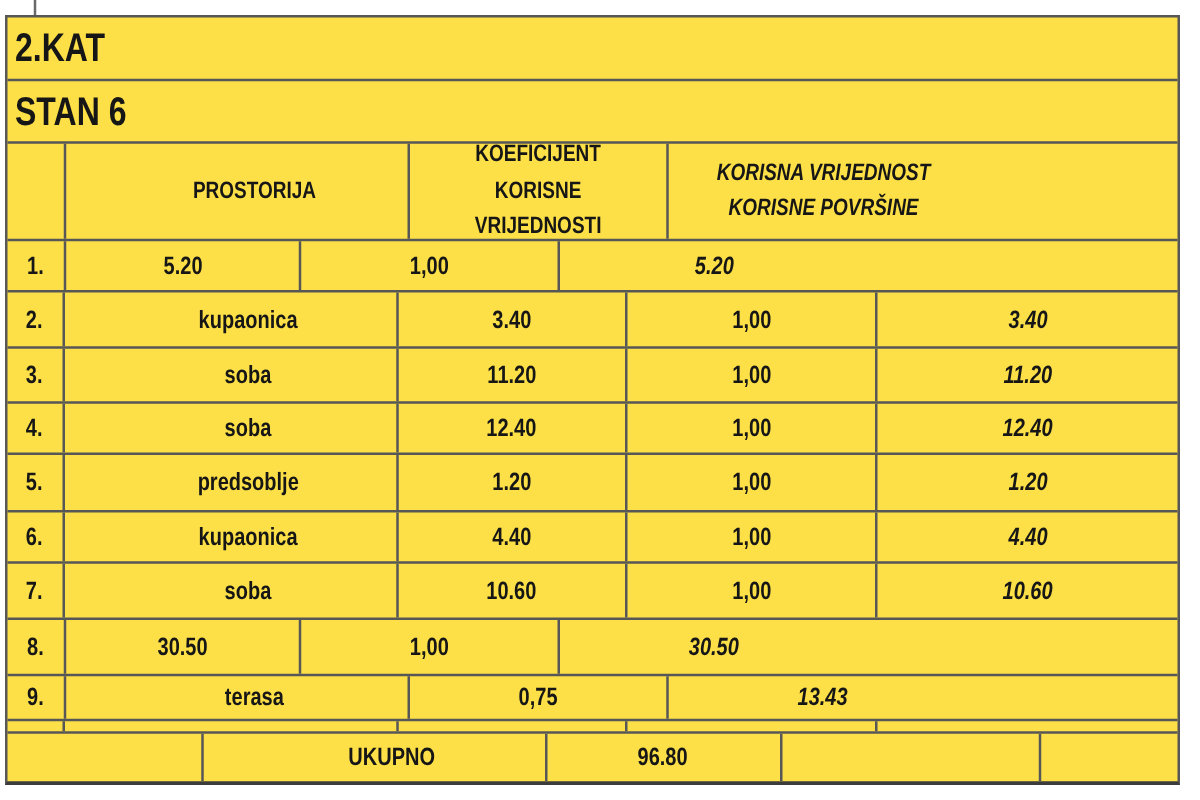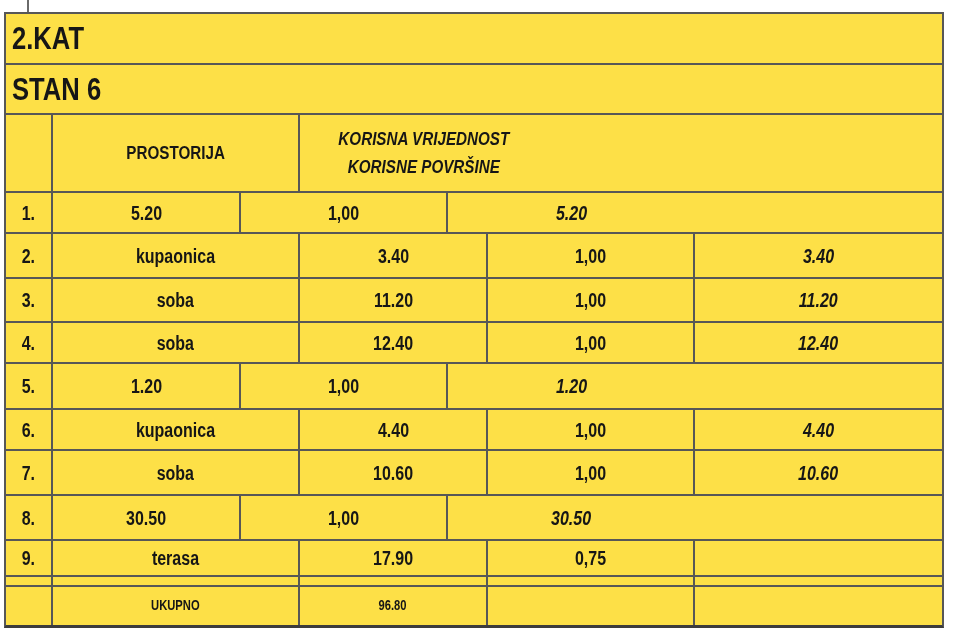--- a/index.html
+++ b/index.html
@@ -45,30 +45,30 @@
   .title-box.stan{height:50px;border-top:2px solid var(--b);}
   .trow{display:flex;border-top:2px solid var(--b);}
   .cell{
     display:flex;align-items:center;justify-content:center;
     text-align:center;
     border-right:2px solid var(--b);
     overflow:hidden;
   }
   .cell.last{border-right:none;font-style:italic;}
   .c0{width:47px;}
-  .c1{width:247px;}
+  .c1{width:247px;margin-left:28px;}
   .c2{width:188px;}
   .c3{width:207px;}
   .c4{width:247px;}
   .header-row{height:78px;font-size:19px;}
   .header-row .cond{line-height:1.5;}
   .data-row{font-size:20px;}
   .gap-row{height:10px;border-top:2px solid var(--b);}
   .gap-row .cell{height:100%;}
-  .total-row{height:40px;font-size:14px;}
+  .total-row{height:40px;font-size:20px;justify-content:center;}
 </style>
 </head>
 <body>
 
 <div class="page">
 
   <div class="remnant"></div>
 
   <div class="sheet">
 
@@ -80,20 +80,24 @@
       <span class="cond left">STAN 6</span>
     </div>
 
     <div class="trow header-row">
       <div class="cell c0">
         <span class="cond"></span>
       </div>
       <div class="cell c1">
         <span class="cond">PROSTORIJA</span>
       </div>
+      <div class="cell c3">
+        <span class="cond">KOEFICIJENT KORISNE
+VRIJEDNOSTI</span>
+      </div>
       <div class="cell c4 last">
         <span class="cond">KORISNA VRIJEDNOST
 KORISNE POVRŠINE</span>
       </div>
     </div>
 
     <div class="trow data-row" style="height:41px">
       <div class="cell c0">
           <span class="cond">1.</span>
         </div>
@@ -159,20 +163,23 @@
         </div>
       <div class="cell c4 last">
           <span class="cond">12.40</span>
         </div>
     </div>
 
     <div class="trow data-row" style="height:46px">
       <div class="cell c0">
           <span class="cond">5.</span>
         </div>
+      <div class="cell c1">
+          <span class="cond">predsoblje</span>
+        </div>
       <div class="cell c2">
           <span class="cond">1.20</span>
         </div>
       <div class="cell c3">
           <span class="cond">1,00</span>
         </div>
       <div class="cell c4 last">
           <span class="cond">1.20</span>
         </div>
     </div>
@@ -228,25 +235,25 @@
         </div>
     </div>
 
     <div class="trow data-row" style="height:36px">
       <div class="cell c0">
           <span class="cond">9.</span>
         </div>
       <div class="cell c1">
           <span class="cond">terasa</span>
         </div>
-      <div class="cell c2">
-          <span class="cond">17.90</span>
-        </div>
       <div class="cell c3">
           <span class="cond">0,75</span>
+        </div>
+      <div class="cell c4 last">
+          <span class="cond">13.43</span>
         </div>
     </div>
 
     <div class="trow gap-row">
       <div class="cell c0"></div>
       <div class="cell c1"></div>
       <div class="cell c2"></div>
       <div class="cell c3"></div>
       <div class="cell c4 last"></div>
     </div>

